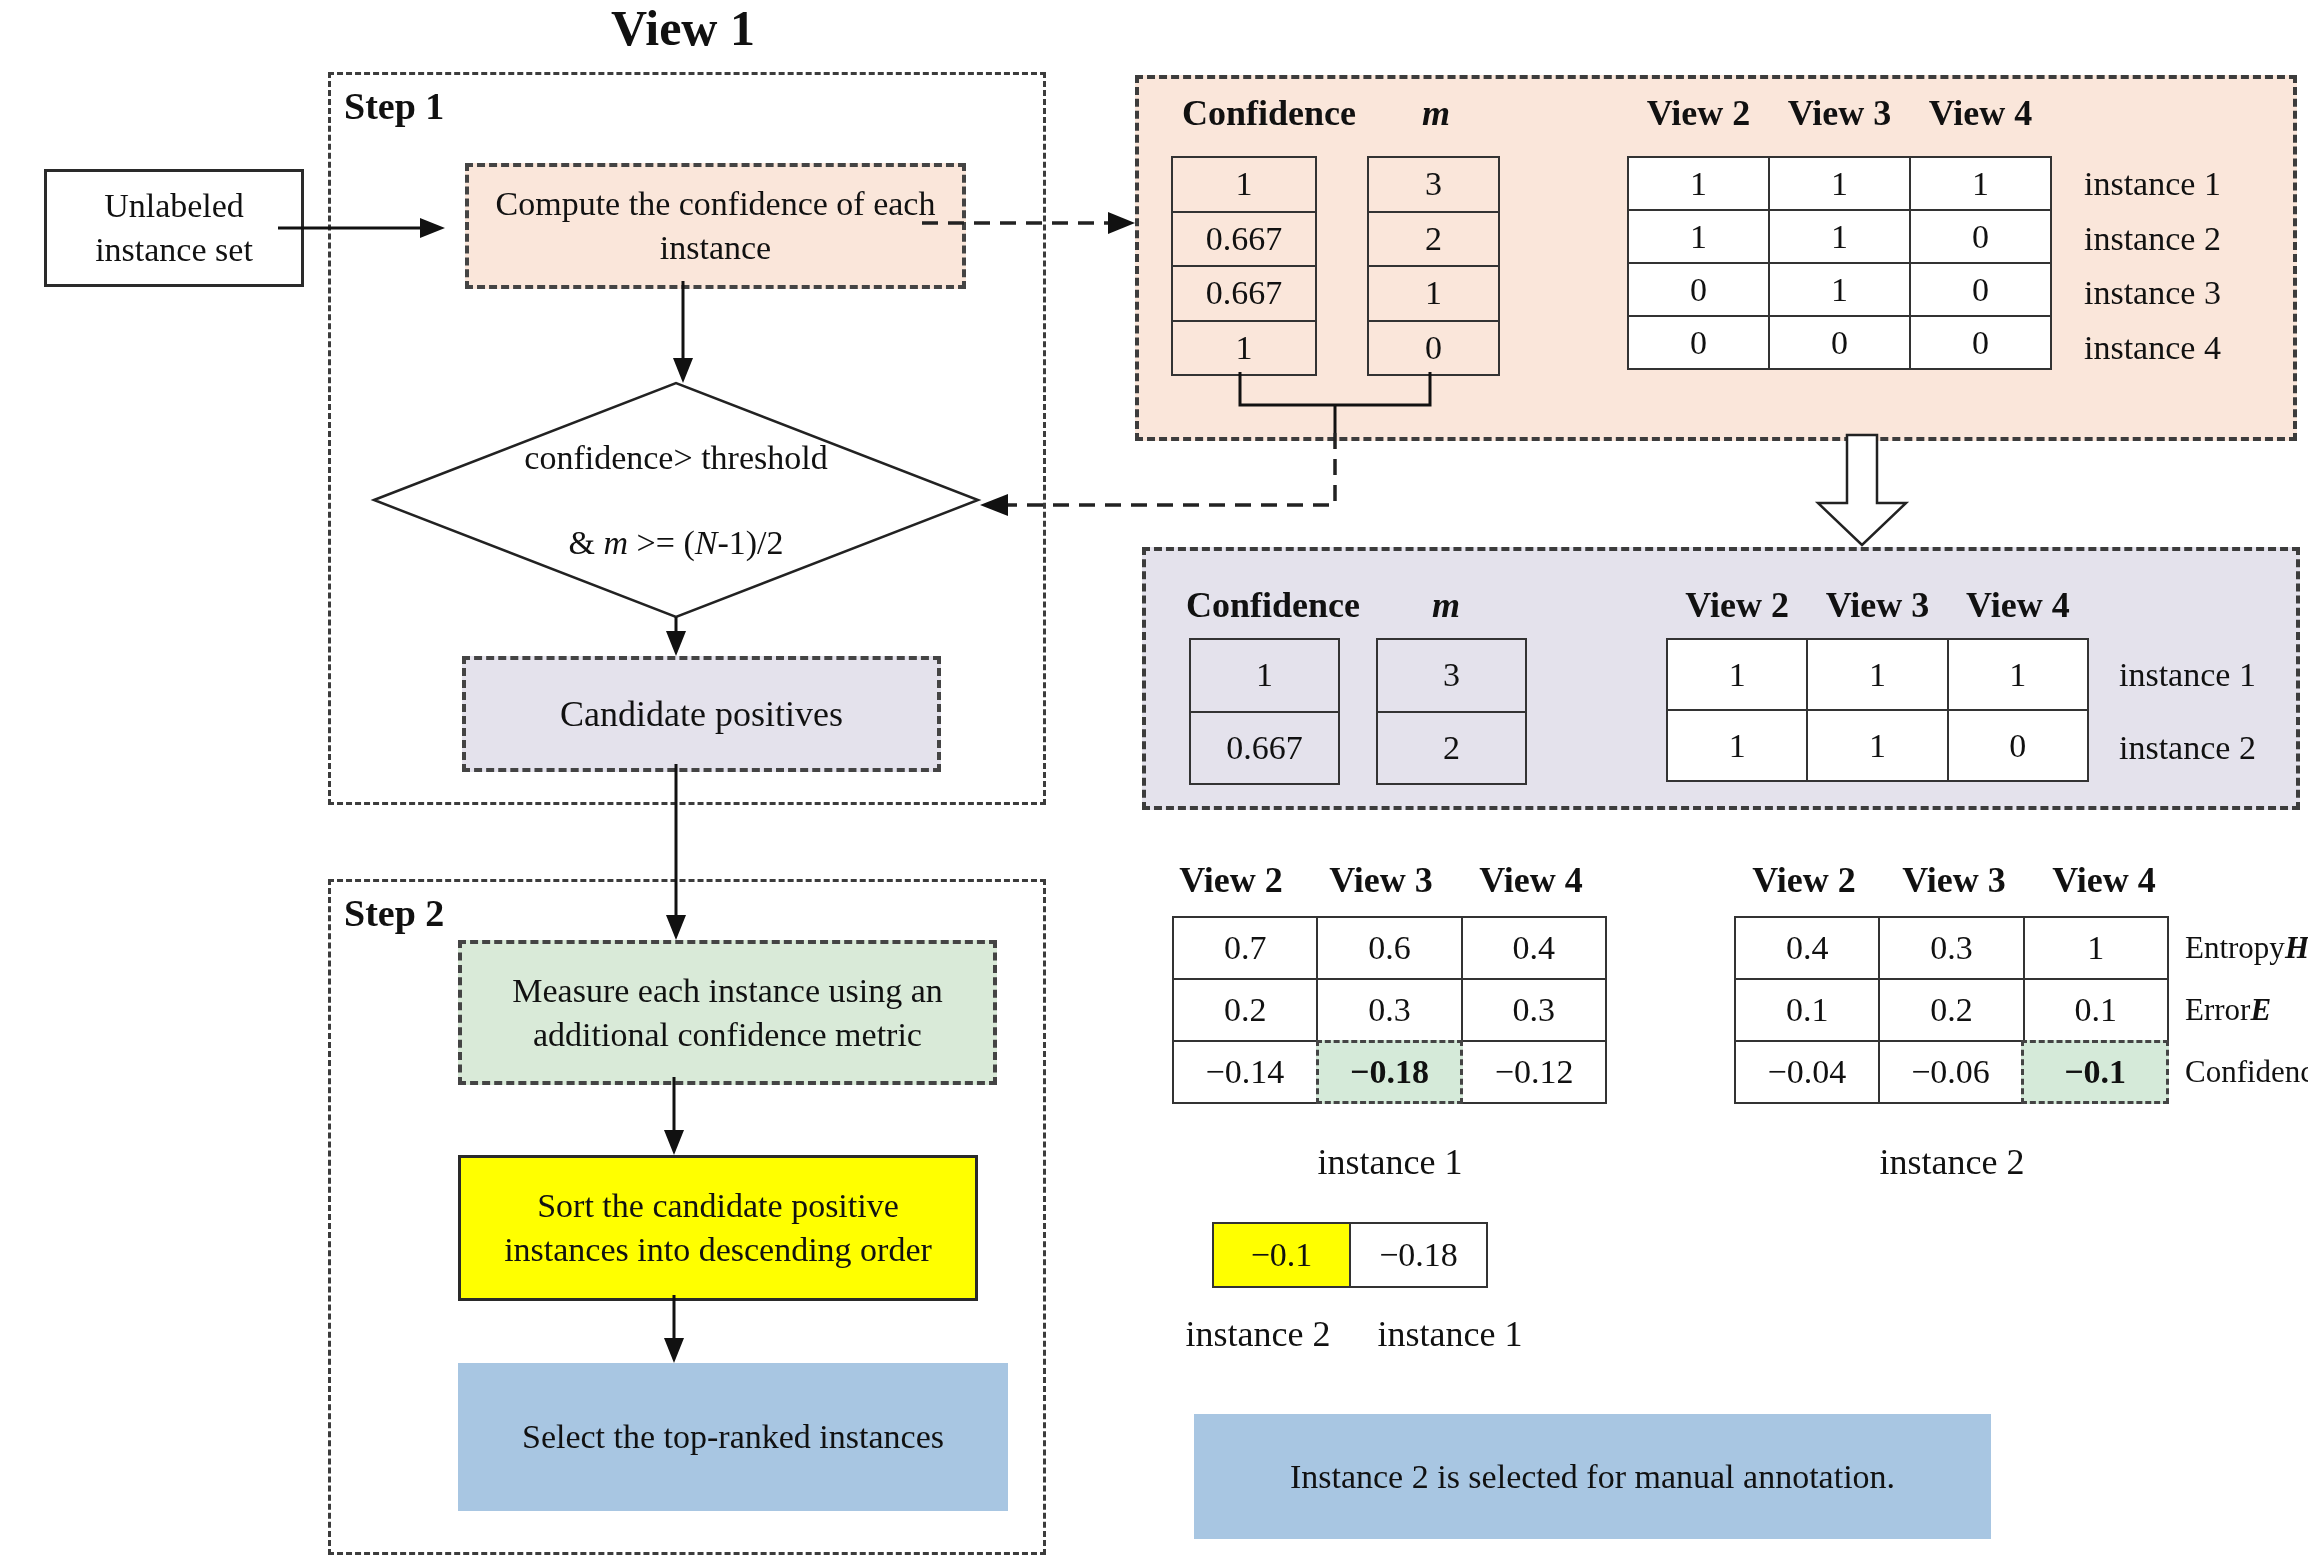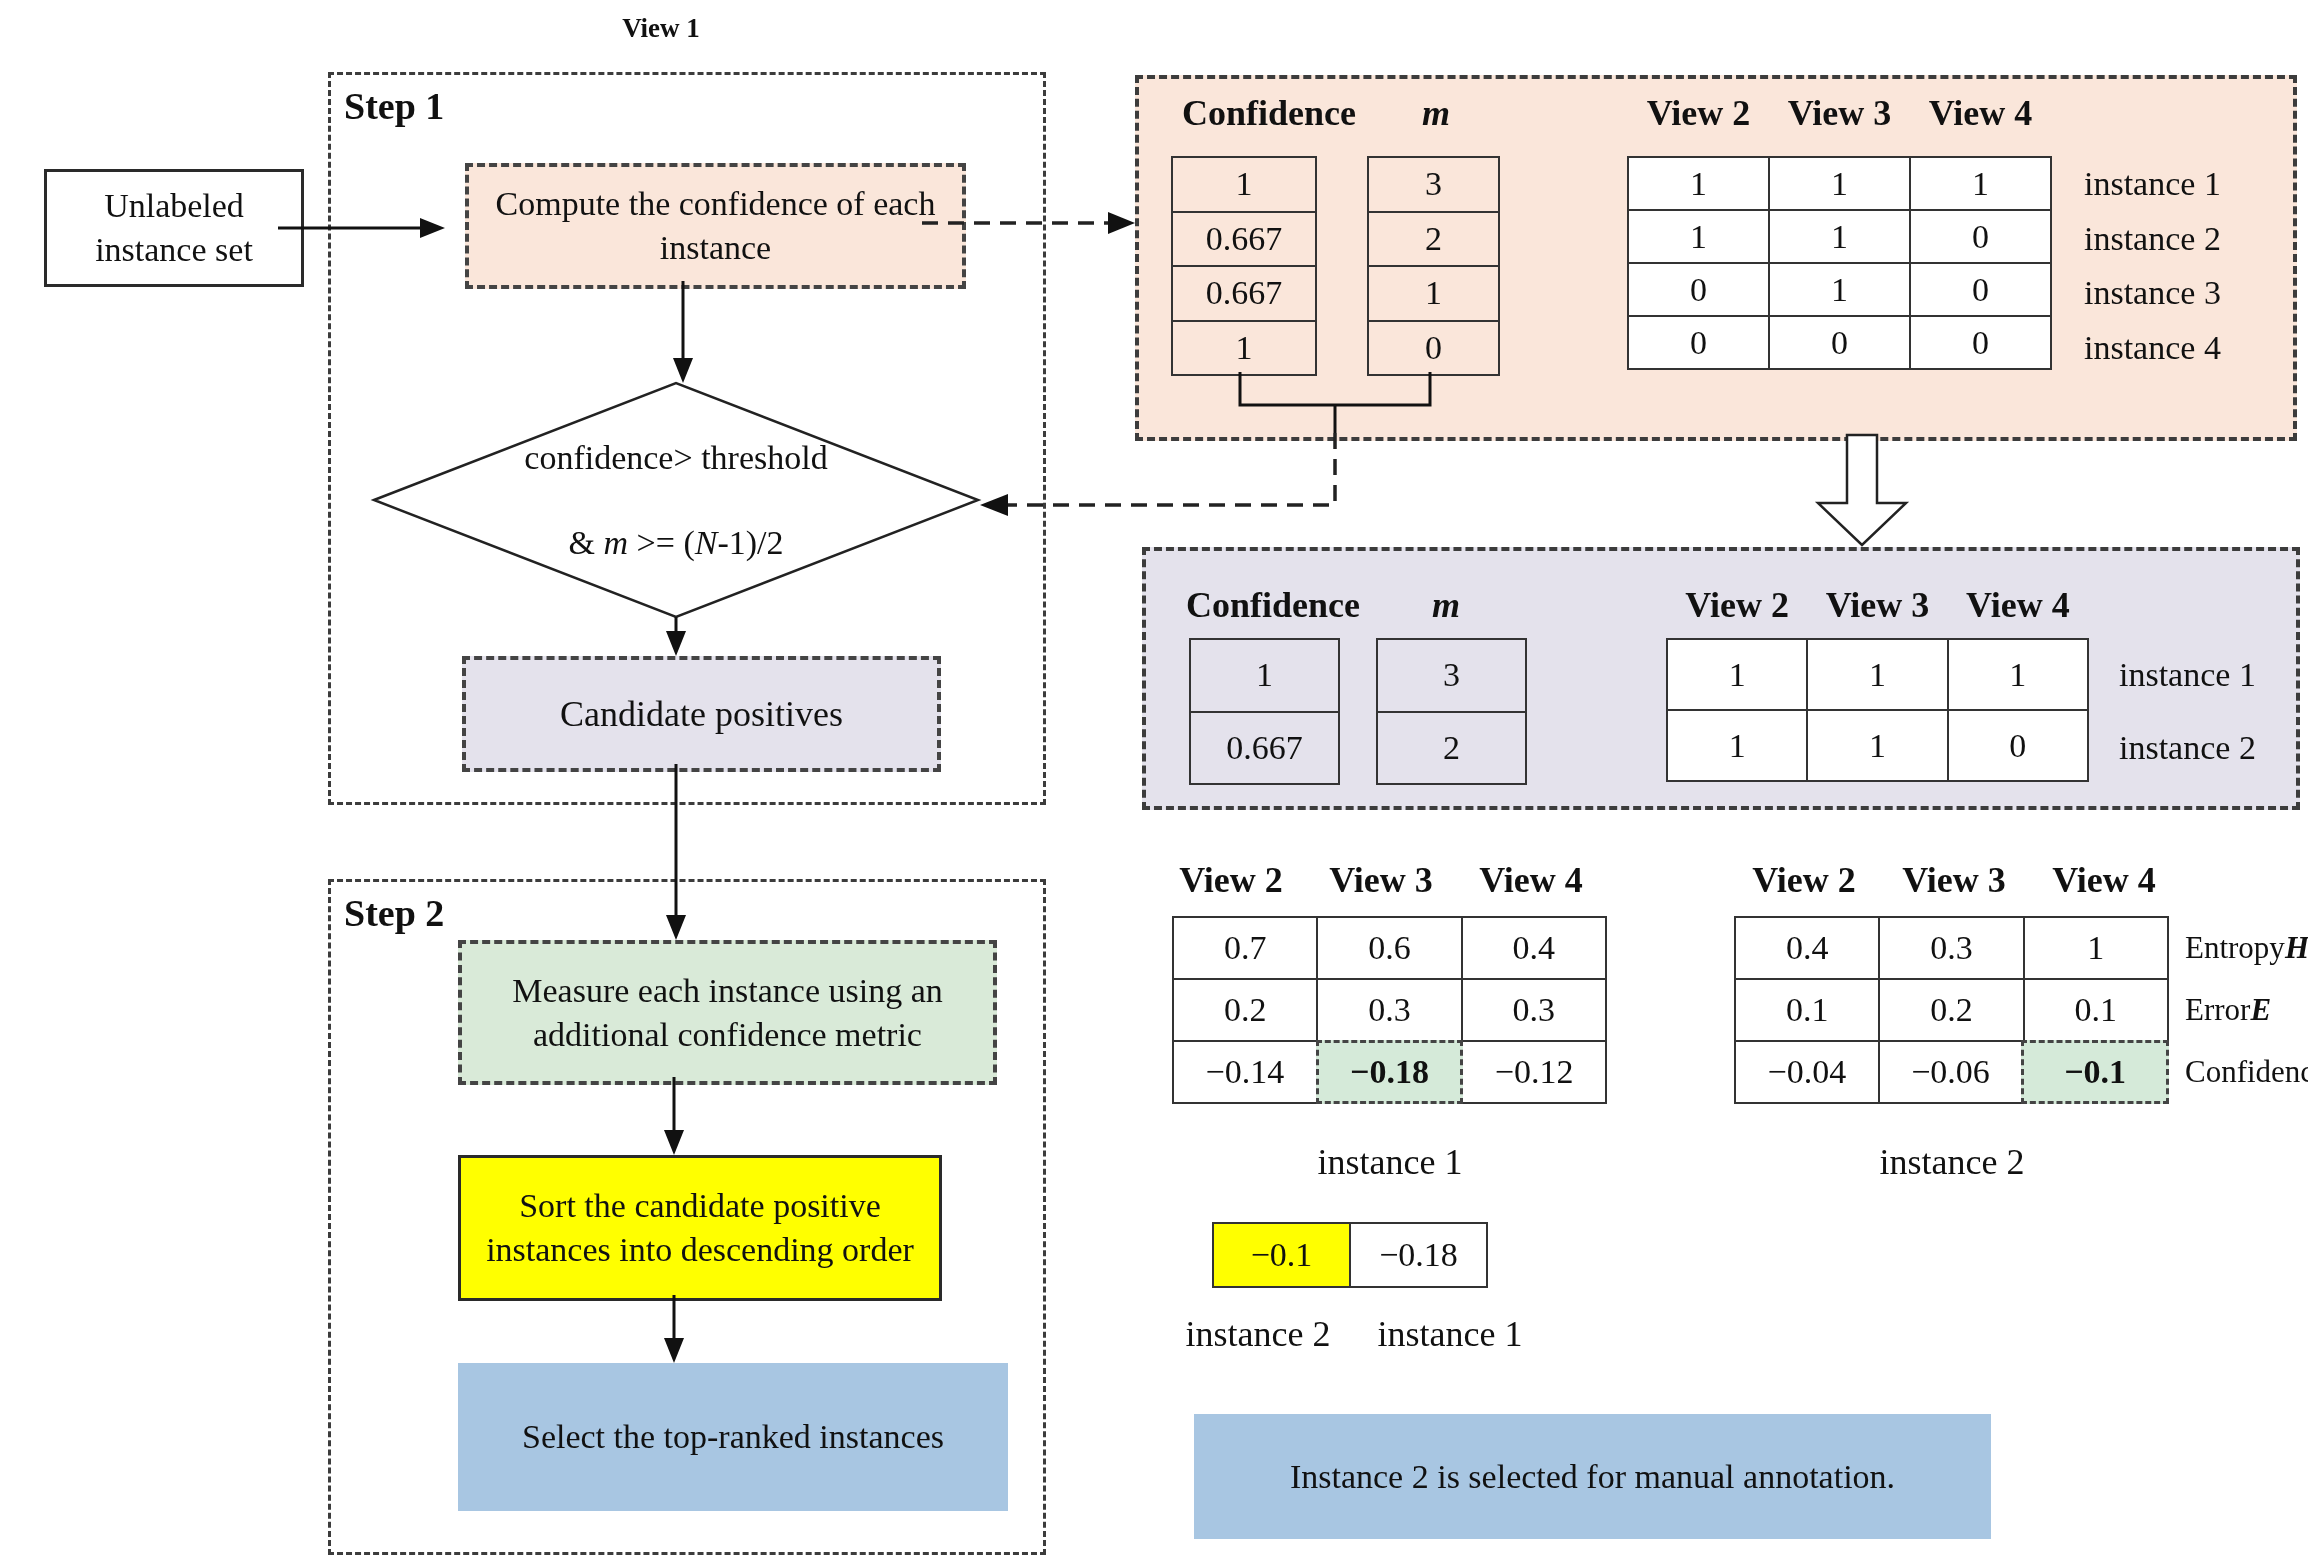--- a/index.html
+++ b/index.html
@@ -37,37 +37,37 @@
   svg.overlay{position:absolute;left:0;top:0;z-index:2;pointer-events:none;}
   .dtext{z-index:3;font-size:34px;line-height:1.45;gap:36px;}
   .caption{font-size:36px;z-index:3;}
   .rowlab{font-size:31px;z-index:3;display:flex;align-items:center;}
 </style>
 </head>
 <body>
 
 <div id="canvas">
 
-  <div class="abs ctr bold" style="left:516px;top:2px;width:290px;height:52px;font-size:27px;">View 1</div>
+  <div class="abs ctr bold" style="left:538px;top:2px;width:290px;height:52px;font-size:50px;">View 1</div>
 
   <div class="abs stepbox" style="left:328px;top:72px;width:712px;height:727px;"></div>
   <div class="abs steplabel" style="left:344px;top:84px;">Step 1</div>
 
   <div class="abs ctr fbox solidb" style="left:24px;top:169px;width:254px;height:112px;background:#fff;font-size:34px;">Unlabeled instance set</div>
 
   <div class="abs ctr fbox dashedb" style="left:445px;top:163px;width:477px;height:118px;background:#fae6da;font-size:34px;padding:0 8px;">Compute the confidence of each instance</div>
 
   <div class="abs ctr fbox dashedb" style="left:442px;top:656px;width:471px;height:108px;background:#e4e2ec;font-size:36px;">Candidate positives</div>
 
   <div class="abs stepbox" style="left:328px;top:879px;width:712px;height:670px;"></div>
   <div class="abs steplabel" style="left:344px;top:891px;">Step 2</div>
 
   <div class="abs ctr fbox dashedb" style="left:438px;top:940px;width:471px;height:137px;background:#d9ead8;font-size:34px;padding:0 30px;">Measure each instance using an additional confidence metric</div>
 
-  <div class="abs ctr fbox solidb" style="left:438px;top:1155px;width:470px;height:140px;background:#ffff00;font-size:34px;padding:0 4px;">Sort the candidate positive instances into descending order</div>
+  <div class="abs ctr fbox solidb" style="left:438px;top:1155px;width:470px;height:140px;background:#ffff00;font-size:34px;padding:0 22px;">Sort the candidate positive instances into descending order</div>
 
   <div class="abs ctr fbox" style="left:438px;top:1363px;width:470px;height:140px;background:#a8c6e2;font-size:34px;padding:4px 40px;">Select the top-ranked instances</div>
 
   <div class="abs panel" style="left:1135px;top:75px;width:1154px;height:358px;background:#fae6da;">
     <div class="abs ctr hdr" style="left:25px;top:12px;width:210px;height:44px;">Confidence</div>
     <div class="abs ctr hdr it" style="left:265px;top:12px;width:64px;height:44px;">m</div>
     <div class="abs headrow hrow clear" style="left:488px;top:12px;width:425px;height:44px;">
         <div class="cell">View 2</div>
         <div class="cell">View 3</div>
         <div class="cell">View 4</div>

